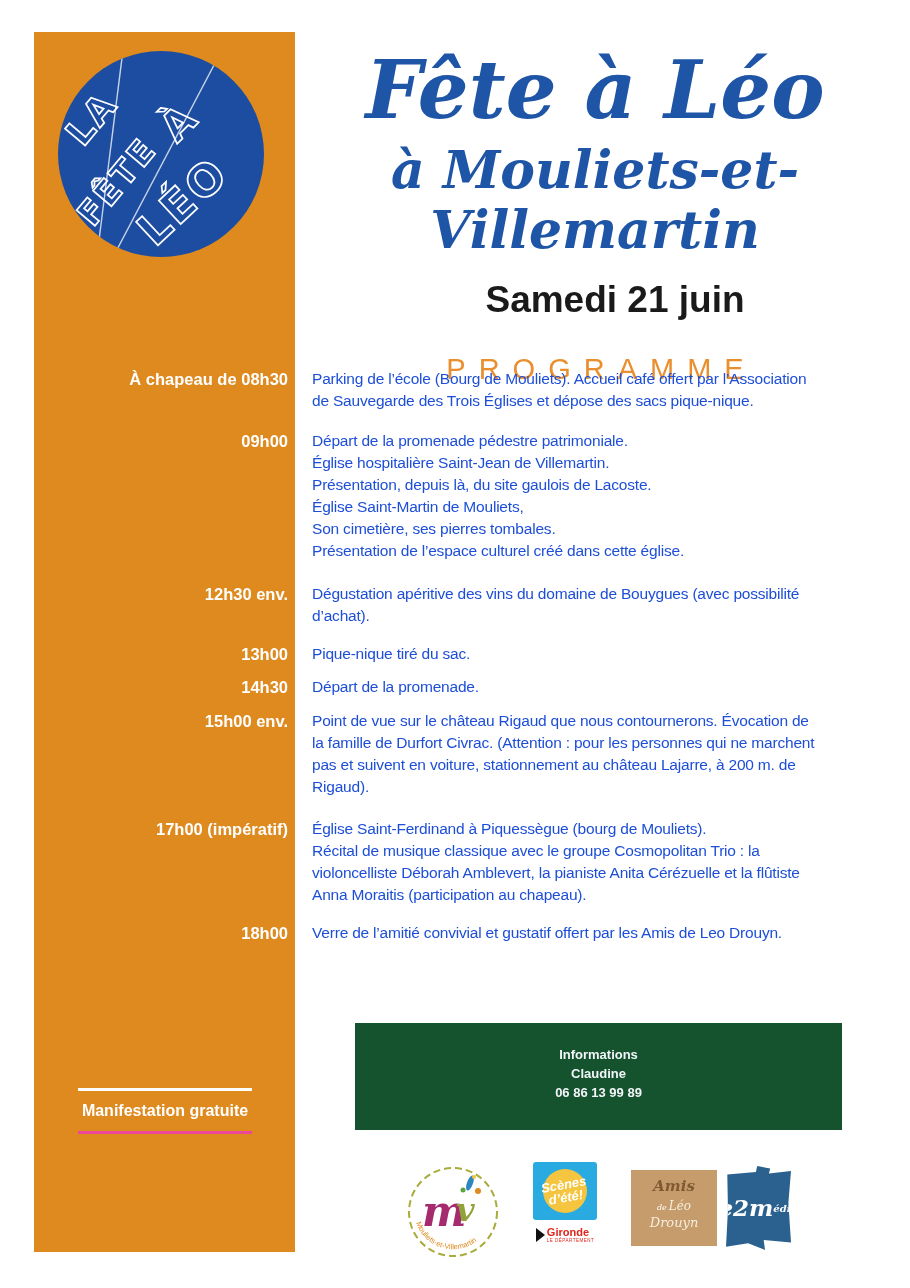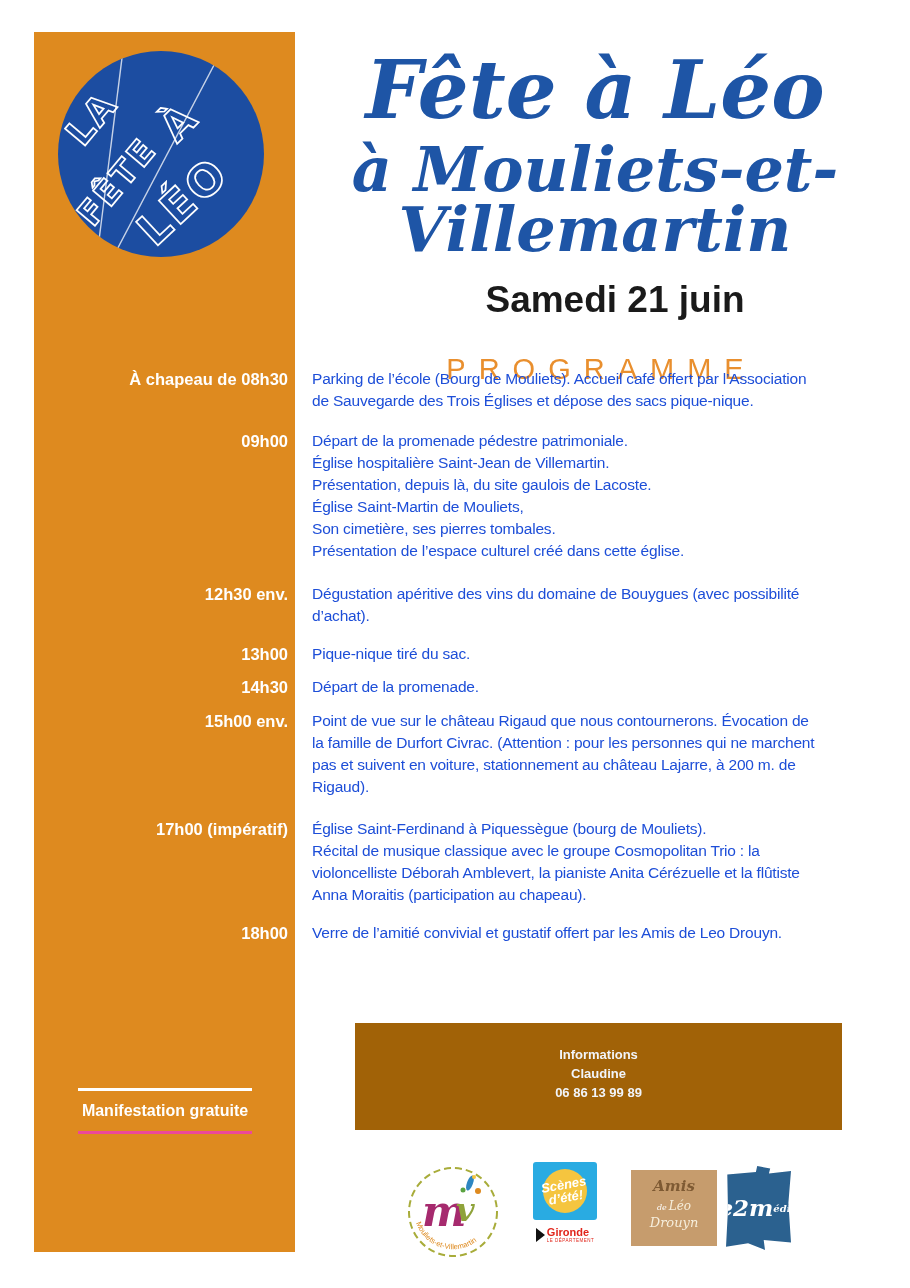--- a/index.html
+++ b/index.html
@@ -10,37 +10,37 @@
   
   .badge{position:absolute;left:55px;top:48px;width:212px;height:212px;}
   .badge svg{display:block;}
   .badge text{fill:none;stroke:#ffffff;stroke-width:1.7;font-family:"DejaVu Sans",sans-serif;
               font-weight:bold;letter-spacing:3px;}
   
   .header{position:absolute;left:295px;top:40px;width:600px;text-align:center;}
   .title{font-family:"DejaVu Serif",serif;font-style:italic;font-weight:bold;
          font-size:80px;line-height:100px;color:#1E55A6;}
   .subtitle{font-family:"DejaVu Serif",serif;font-style:italic;font-weight:bold;
-            font-size:62px;line-height:60px;color:#1E55A6;}
+            font-size:52px;line-height:60px;color:#1E55A6;}
   .date{font-size:37px;line-height:40px;font-weight:bold;color:#1A1A1A;margin-top:20px;padding-left:40px;}
   .programme{font-size:29px;line-height:38px;color:#E98F2E;letter-spacing:13px;margin-top:30px;
              padding-left:13px;}
   
   .schedule{position:absolute;left:34px;top:368px;width:850px;}
   .row{display:flex;align-items:flex-start;}
   .time{width:254px;text-align:right;color:#ffffff;font-weight:bold;font-size:16.5px;
         line-height:22px;flex:none;}
   .desc{margin-left:24px;color:#1d4ed8;font-size:15.5px;line-height:22px;
         letter-spacing:-0.2px;white-space:pre;}
   
   .gratuite{position:absolute;left:78px;top:1088px;width:174px;text-align:center;
             border-top:3px solid #fff;border-bottom:3px solid #ec4899;padding:11px 0;}
   .gratuite span{color:#ffffff;font-weight:bold;font-size:16px;}
   
-  .infobox{position:absolute;left:355px;top:1023px;width:487px;height:107px;background:#a16207;
+  .infobox{position:absolute;left:355px;top:1023px;width:487px;height:107px;background:#14532d;
            text-align:center;box-sizing:border-box;padding-top:22px;}
   .infobox div{color:#F2F5FA;font-weight:bold;font-size:13px;line-height:19px;}
   
   .logo{position:absolute;}
   .mv-ring-text{fill:#DE8A1F;font-size:7.5px;font-family:"Liberation Sans",sans-serif;}
   .scenes-square{width:64px;height:58px;background:#29ABE2;border-radius:3px;position:relative;
                  display:flex;align-items:center;justify-content:center;}
   .scenes-circle{position:absolute;left:10px;top:7px;width:44px;height:44px;border-radius:50%;
                  background:#F5C53F;}
   .scenes-text{position:relative;color:#ffffff;font-weight:bold;font-style:italic;

